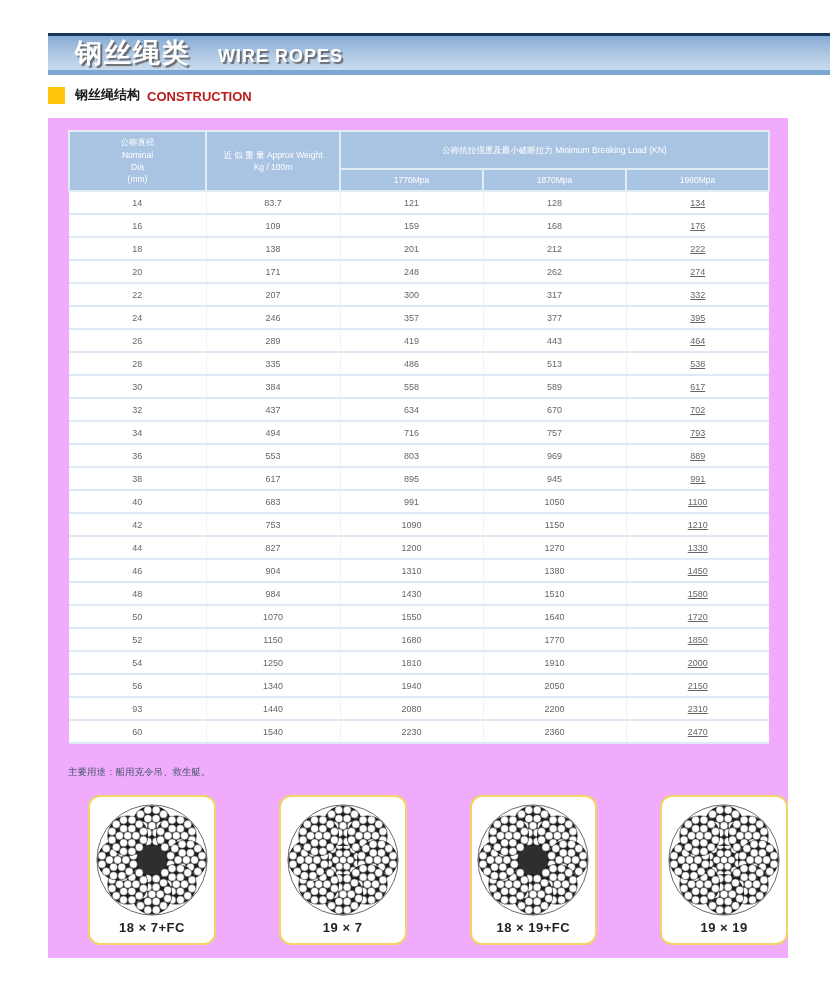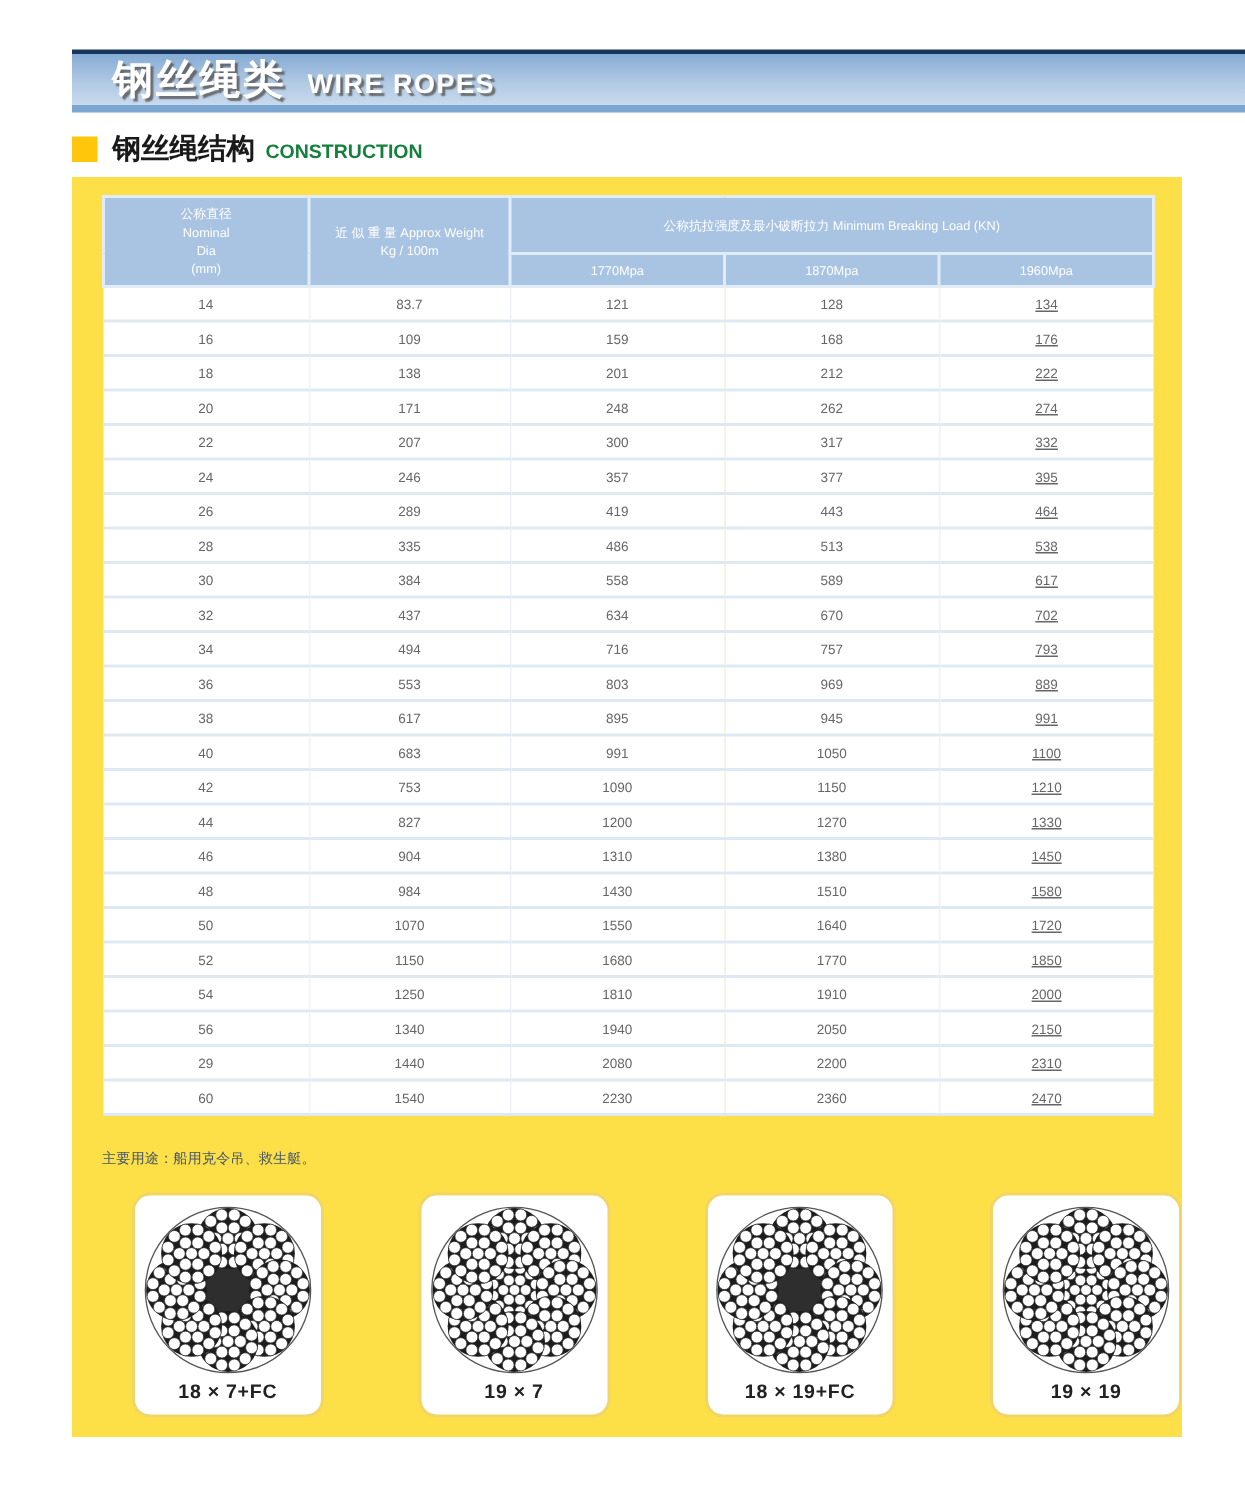--- a/index.html
+++ b/index.html
@@ -30,57 +30,57 @@
     color: #fff;
     font-size: 27px;
     font-weight: bold;
     letter-spacing: 2px;
     text-shadow: 2px 2px 1px rgba(90,90,90,0.85);
   }
   .title-en {
     color: #fff;
     font-size: 18px;
     font-weight: bold;
-    margin-left: 14px;
+    margin-left: 27px;
     margin-top: 6px;
     letter-spacing: 1px;
     text-shadow: 2px 2px 1px rgba(90,90,90,0.85);
   }
 
   
   .section-row {
     position: absolute;
     left: 48px; top: 86px;
     display: flex;
     align-items: center;
   }
   .bullet {
     width: 17px; height: 17px;
     background: #ffc60b;
     margin-right: 10px;
   }
   .section-zh {
-    font-size: 19px;
+    font-size: 13px;
     font-weight: bold;
     color: #1a1a1a;
   }
   .section-en {
     font-size: 13px;
     font-weight: bold;
-    color: #15803d;
+    color: #b91c1c;
     margin-left: 7px;
     margin-top: 2px;
   }
 
   
   .panel {
     position: absolute;
     left: 48px; top: 118px;
     width: 740px; height: 840px;
-    background: #fde047;
+    background: #f0abfc;
   }
 
   
   table.spec {
     position: absolute;
     left: 20px; top: 12px;
     width: 700px;
     border-collapse: collapse;
     table-layout: fixed;
   }
@@ -340,21 +340,21 @@
             <td>2000</td>
           </tr>
           <tr>
             <td>56</td>
             <td>1340</td>
             <td>1940</td>
             <td>2050</td>
             <td>2150</td>
           </tr>
           <tr>
-            <td>29</td>
+            <td>93</td>
             <td>1440</td>
             <td>2080</td>
             <td>2200</td>
             <td>2310</td>
           </tr>
           <tr>
             <td>60</td>
             <td>1540</td>
             <td>2230</td>
             <td>2360</td>

